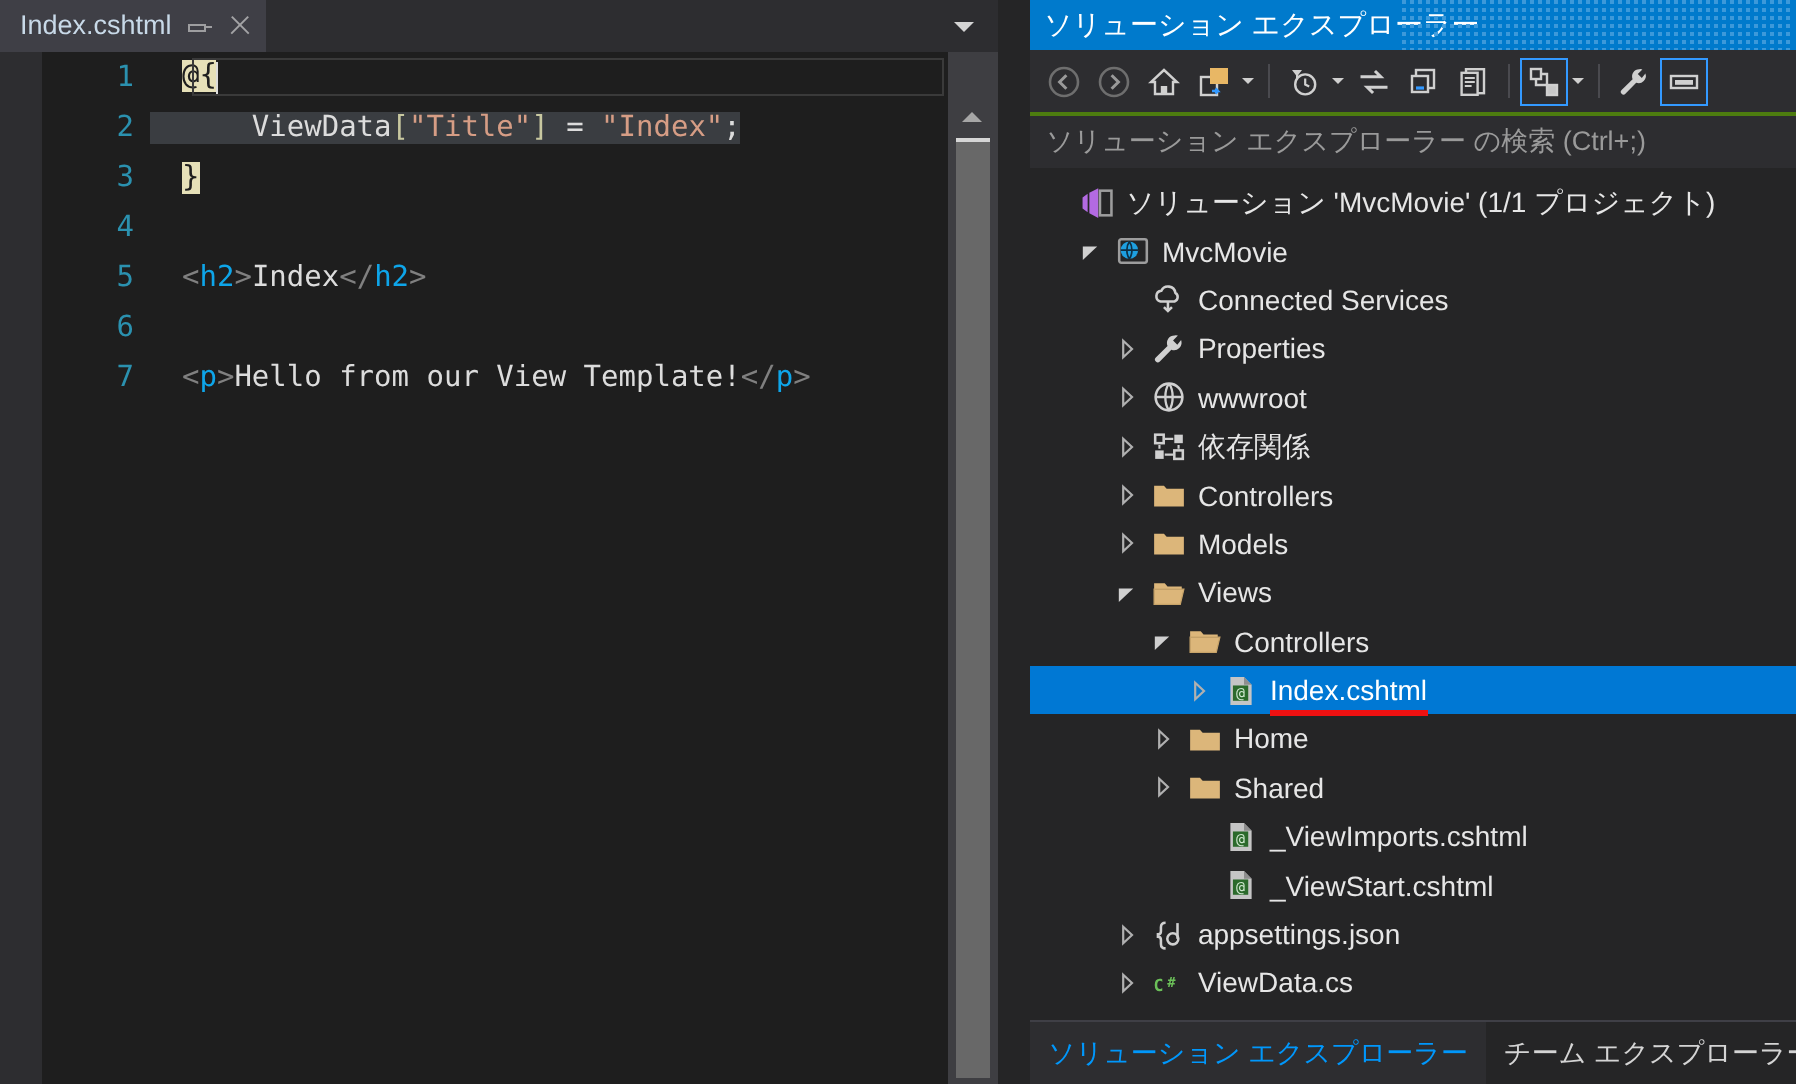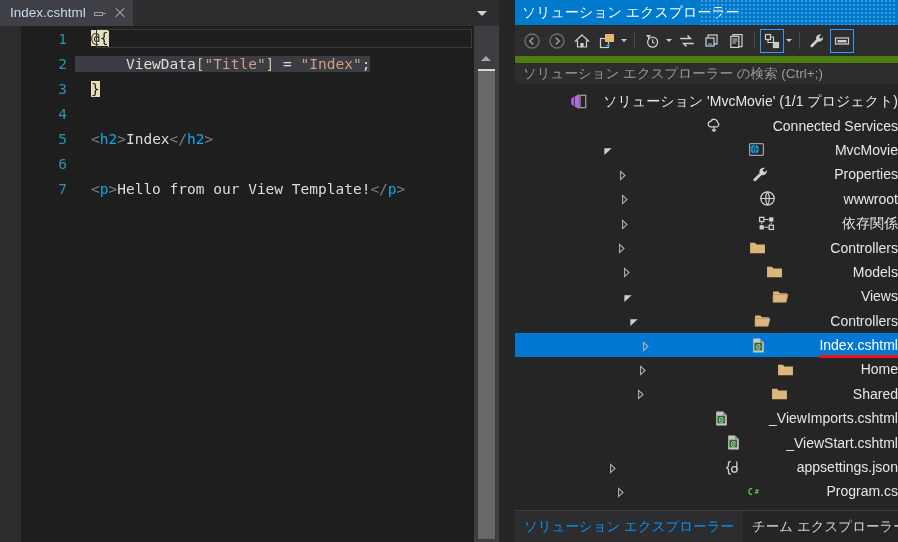--- a/index.html
+++ b/index.html
@@ -106,27 +106,27 @@
   }
 
   .se-toolbar{height:31px;background:#2d2d30;display:flex;align-items:center;padding-left:5px;gap:1px;box-sizing:border-box;}
   .tb-btn{width:24px;height:24px;display:flex;align-items:center;justify-content:center;position:relative;box-sizing:border-box;}
   .tb-btn.framed{border:1px solid #3399ff;}
   .tb-sep{width:1px;height:17px;background:#4a4a4f;margin:0 4px;}
   .tb-caret{width:0;height:0;border-left:3.6px solid transparent;border-right:3.6px solid transparent;border-top:3.6px solid #cfcfcf;margin-left:1px;margin-right:2px;}
   .ico{display:block;}
 
   .se-search{
-    height:28px;background:#2d2d30;border-top:7px solid #4d7c0f;
+    height:28px;background:#2d2d30;border-top:2px solid #4d7c0f;
     display:flex;align-items:center;padding-left:8px;box-sizing:border-box;
   }
   .se-search-ph{color:#9a9a9a;font-size:13.5px;white-space:nowrap;}
 
   .se-tree{position:absolute;left:0;right:0;top:89px;bottom:31px;background:#252526;overflow:hidden;}
-  .row{height:24.4px;display:flex;align-items:center;position:relative;white-space:nowrap;justify-content:space-between;}
+  .row{height:24.4px;display:flex;align-items:center;position:relative;white-space:nowrap;}
   .row.selected{background:#0078d4;}
   .row-label{color:#e6e6e6;font-size:14px;line-height:24px;}
   .row.selected .row-label{color:#ffffff;}
   .expander{width:13px;height:13px;position:relative;flex:0 0 auto;}
   .icon-slot{width:19px;height:19px;flex:0 0 auto;display:flex;align-items:center;justify-content:center;margin-right:5px;}
   .underline-red{
     position:absolute;left:0;right:0;bottom:-1px;height:3px;background:#ee1111;
   }
   .ul-wrap{position:relative;display:inline-block;}
 
@@ -290,46 +290,46 @@
           <span class="icon-slot">
             <svg class="ico" width="17" height="17" viewBox="0 0 16 16">
               <path d="M1.2 5.4 3.6 3.6v8.8L1.2 10.6z" fill="#b36ae2"></path>
               <path d="M4.4 3.2 8.6 1v14L4.4 12.8z" fill="#b36ae2"></path>
               <rect x="9.4" y="2.2" width="5.4" height="11.6" fill="none" stroke="#9d9d9d" stroke-width="1.2"></rect>
             </svg>
           </span>
           <span class="ul-wrap"><span class="row-label">ソリューション 'MvcMovie' (1/1 プロジェクト)</span></span>
         </div>
         <div class="row">
+          <span style="width: 24px; flex: 0 0 auto;"></span>
+          <span class="expander"><svg width="13" height="13" viewBox="0 0 13 13">
+              <path d="M2.4 4.2h7.2L2.4 11z" fill="#d0d0d0"></path>
+            </svg></span>
+          <span style="width: 5px; flex: 0 0 auto;"></span>
+          <span class="icon-slot">
+            <svg class="ico" width="17" height="17" viewBox="0 0 16 16">
+              <rect x="1.5" y="2.5" width="13" height="11" rx="1" fill="none" stroke="#9d9d9d" stroke-width="1.2"></rect>
+              <circle cx="6.3" cy="7.6" r="4.1" fill="#1e9fe0"></circle>
+              <path d="M2.2 7.6h8.2M6.3 3.5c1.6 2.3 1.6 5.9 0 8.2M6.3 3.5c-1.6 2.3-1.6 5.9 0 8.2" fill="none" stroke="#0d2f45" stroke-width=".8"></path>
+            </svg>
+          </span>
+          <span class="ul-wrap"><span class="row-label">MvcMovie</span></span>
+        </div>
+        <div class="row">
           <span style="width: 42px; flex: 0 0 auto;"></span>
           <span class="expander"></span>
           <span style="width: 5px; flex: 0 0 auto;"></span>
           <span class="icon-slot">
             <svg class="ico" width="17" height="17" viewBox="0 0 16 16">
               <path d="M4 9.2a2.6 2.6 0 0 1 .4-5.1 3.5 3.5 0 0 1 6.6 1 2.3 2.3 0 0 1-.4 4.1z" fill="none" stroke="#d0d0d0" stroke-width="1.2"></path>
               <path d="M7.5 9v4.2" stroke="#d0d0d0" stroke-width="1.2"></path>
               <path d="M5.6 11.8 7.5 13.6l1.9-1.8" fill="none" stroke="#d0d0d0" stroke-width="1.2"></path>
             </svg>
           </span>
           <span class="ul-wrap"><span class="row-label">Connected Services</span></span>
-        </div>
-        <div class="row">
-          <span style="width: 24px; flex: 0 0 auto;"></span>
-          <span class="expander"><svg width="13" height="13" viewBox="0 0 13 13">
-              <path d="M2.4 4.2h7.2L2.4 11z" fill="#d0d0d0"></path>
-            </svg></span>
-          <span style="width: 5px; flex: 0 0 auto;"></span>
-          <span class="icon-slot">
-            <svg class="ico" width="17" height="17" viewBox="0 0 16 16">
-              <rect x="1.5" y="2.5" width="13" height="11" rx="1" fill="none" stroke="#9d9d9d" stroke-width="1.2"></rect>
-              <circle cx="6.3" cy="7.6" r="4.1" fill="#1e9fe0"></circle>
-              <path d="M2.2 7.6h8.2M6.3 3.5c1.6 2.3 1.6 5.9 0 8.2M6.3 3.5c-1.6 2.3-1.6 5.9 0 8.2" fill="none" stroke="#0d2f45" stroke-width=".8"></path>
-            </svg>
-          </span>
-          <span class="ul-wrap"><span class="row-label">MvcMovie</span></span>
         </div>
         <div class="row">
           <span style="width: 42px; flex: 0 0 auto;"></span>
           <span class="expander"><svg width="13" height="13" viewBox="0 0 13 13">
               <path d="M4.6 2.4 9 6.5l-4.4 4.1z" fill="none" stroke="#b0b0b0" stroke-width="1.1"></path>
             </svg></span>
           <span style="width: 5px; flex: 0 0 auto;"></span>
           <span class="icon-slot">
             <svg class="ico" width="17" height="17" viewBox="0 0 16 16">
               <path d="M10.6 1.6a3.6 3.6 0 0 0-3.3 5L1.8 12a1.3 1.3 0 1 0 1.9 1.9l5.4-5.5a3.6 3.6 0 0 0 4.6-4.6L11.9 6 9.9 4l2.3-2.3a3.6 3.6 0 0 0-1.6-.1z" fill="#d0d0d0"></path>
@@ -514,21 +514,21 @@
           <span class="expander"><svg width="13" height="13" viewBox="0 0 13 13">
               <path d="M4.6 2.4 9 6.5l-4.4 4.1z" fill="none" stroke="#b0b0b0" stroke-width="1.1"></path>
             </svg></span>
           <span style="width: 5px; flex: 0 0 auto;"></span>
           <span class="icon-slot">
             <svg class="ico" width="19" height="17" viewBox="0 0 22 16">
               <text x="2" y="12.6" font-size="9.6" font-weight="bold" fill="#6bbf59" font-family="monospace">C</text>
               <text x="10" y="10.4" font-size="8" font-weight="bold" fill="#6bbf59" font-family="monospace">#</text>
             </svg>
           </span>
-          <span class="ul-wrap"><span class="row-label">Program.cs</span></span>
+          <span class="ul-wrap"><span class="row-label">ViewData.cs</span></span>
         </div>
         <div class="row">
           <span style="width: 42px; flex: 0 0 auto;"></span>
           <span class="expander"><svg width="13" height="13" viewBox="0 0 13 13">
               <path d="M4.6 2.4 9 6.5l-4.4 4.1z" fill="none" stroke="#b0b0b0" stroke-width="1.1"></path>
             </svg></span>
           <span style="width: 5px; flex: 0 0 auto;"></span>
           <span class="icon-slot">
             <svg class="ico" width="19" height="17" viewBox="0 0 22 16">
               <text x="2" y="12.6" font-size="9.6" font-weight="bold" fill="#6bbf59" font-family="monospace">C</text>

